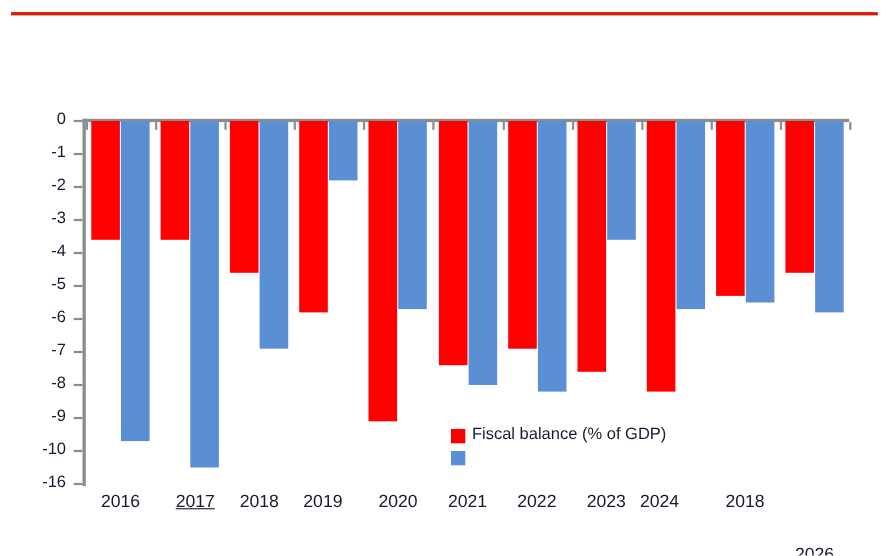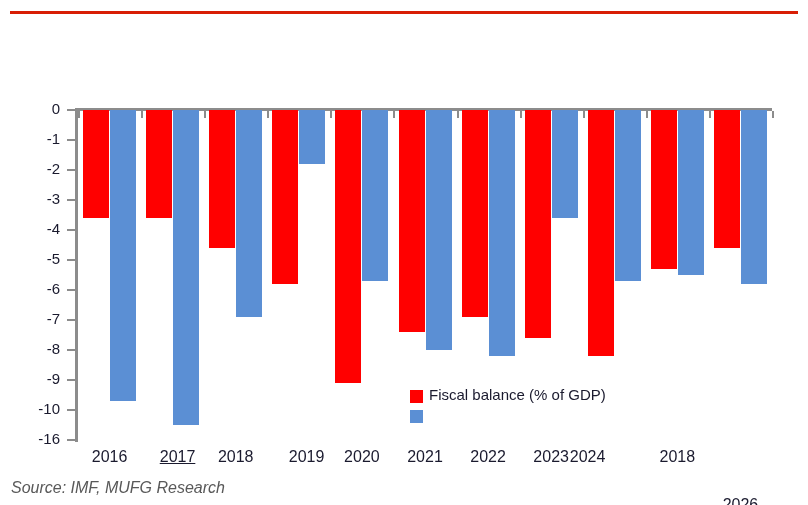--- a/index.html
+++ b/index.html
@@ -214,36 +214,35 @@
         <div class="bar current" title="Current account balance (% of GDP) 2024: -5.7" style="left: 614.773px; top: 110px; width: 26px; height: 171px; background: rgb(91, 143, 212);"></div>
         <div class="bar fiscal" title="Fiscal balance (% of GDP) 2025: -5.3" style="left: 650.864px; top: 110px; width: 26px; height: 159px; background: rgb(255, 0, 0);"></div>
         <div class="bar current" title="Current account balance (% of GDP) 2025: -5.5" style="left: 677.864px; top: 110px; width: 26px; height: 165px; background: rgb(91, 143, 212);"></div>
         <div class="bar fiscal" title="Fiscal balance (% of GDP) 2026: -4.6" style="left: 713.955px; top: 110px; width: 26px; height: 138px; background: rgb(255, 0, 0);"></div>
         <div class="bar current" title="Current account balance (% of GDP) 2026: -5.8" style="left: 740.955px; top: 110px; width: 26px; height: 174px; background: rgb(91, 143, 212);"></div>
       </div>
     <div id="xlabels">
         <div class="xlabel" style="left: 78px; width: 63.0909px;">2016</div>
         <div class="xlabel" style="left: 146px; width: 63.0909px; text-decoration: underline;">2017</div>
         <div class="xlabel" style="left: 204.182px; width: 63.0909px;">2018</div>
-        <div class="xlabel" style="left: 275px; width: 63.0909px;">2019</div>
+        <div class="xlabel" style="left: 262px; width: 63.0909px;">2019</div>
         <div class="xlabel" style="left: 330.364px; width: 63.0909px;">2020</div>
         <div class="xlabel" style="left: 393.455px; width: 63.0909px;">2021</div>
         <div class="xlabel" style="left: 456.545px; width: 63.0909px;">2022</div>
         <div class="xlabel" style="left: 519.636px; width: 63.0909px;">2023</div>
-        <div class="xlabel" style="left: 556px; width: 63.0909px;">2024</div>
+        <div class="xlabel" style="left: 568px; width: 63.0909px;">2024</div>
         <div class="xlabel" style="left: 645.818px; width: 63.0909px;">2018</div>
         <div class="xlabel" style="left: 708.909px; width: 63.0909px; margin-top: 48px;">2026</div>
       </div>
   </div>
 
   <div class="legend">
     <div class="legend-row">
       <span class="legend-swatch" id="sw0" style="background: rgb(255, 0, 0);"></span>
       <span class="legend-text">Fiscal balance (% of GDP)</span>
     </div>
     <div class="legend-row">
       <span class="legend-swatch" id="sw1" style="background: rgb(91, 143, 212);"></span>
     </div>
   </div>
 
-  <div class="source">Source: IMF, MUFG Research</div>
 
 </div>
 
 </body></html>

